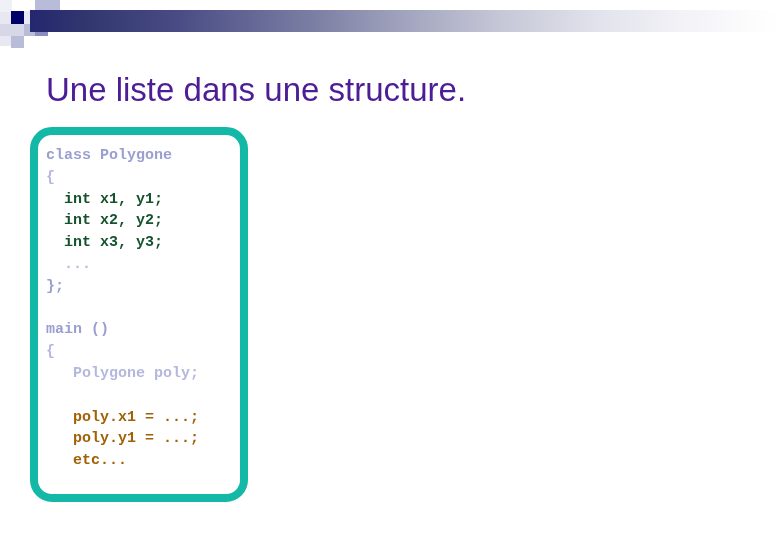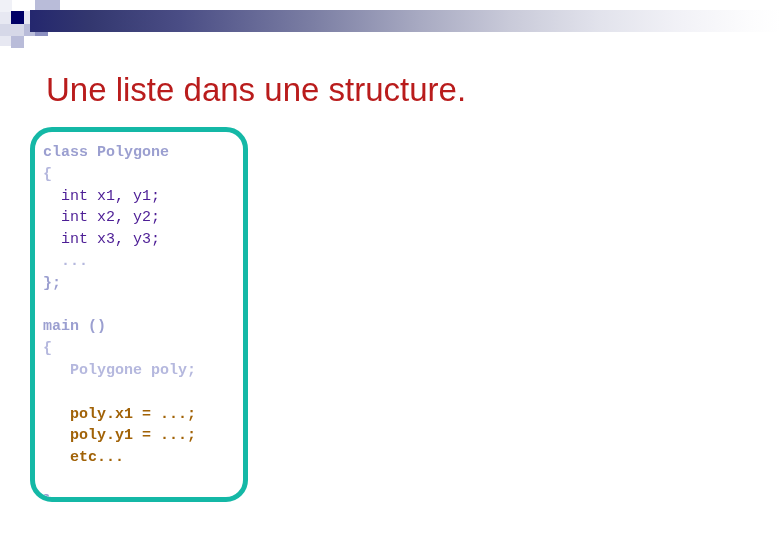--- a/index.html
+++ b/index.html
@@ -55,35 +55,35 @@
   .sq-faint     { background: #f0f1f7; }
 
   
   #page-title {
     position: absolute;
     left: 46px;
     top: 70px;
     width: 690px;
     font-size: 33px;
     line-height: 40px;
-    color: #b91c1c;
+    color: #4c1d95;
     font-family: "Liberation Sans", sans-serif;
     letter-spacing: 0px;
     white-space: nowrap;
   }
 
   
   #code-box {
     position: absolute;
     left: 30px;
     top: 127px;
     width: 218px;
     height: 375px;
     box-sizing: border-box;
-    border: 5px solid #14b8a6;
+    border: 8px solid #14b8a6;
     border-radius: 22px;
     background: #ffffff;
     overflow: hidden;
   }
 
   #code-listing {
     position: absolute;
     left: 8px;
     top: 10px;
     margin: 0;
@@ -95,21 +95,21 @@
 
   .code-line {
     white-space: pre;
     display: block;
     height: 21.8px;
   }
 
   
   .c-lavender { color: #9b9fd0; font-weight: bold; }
   .c-pale     { color: #b5b8de; font-weight: bold; }
-  .c-mid      { color: #4c1d95; font-weight: normal; }
+  .c-mid      { color: #14532d; font-weight: bold; }
   .c-navy     { color: #a16207; font-weight: bold; }
   .c-blank    { color: transparent; }
 </style>
 </head>
 <body>
 
 <div id="header-decoration">
 
   <div class="deco-square sq-faint" style="left:0px;  top:0px;  width:12px; height:12px;"></div>
   <div class="deco-square sq-paler" style="left:0px;  top:12px; width:12px; height:12px;"></div>

